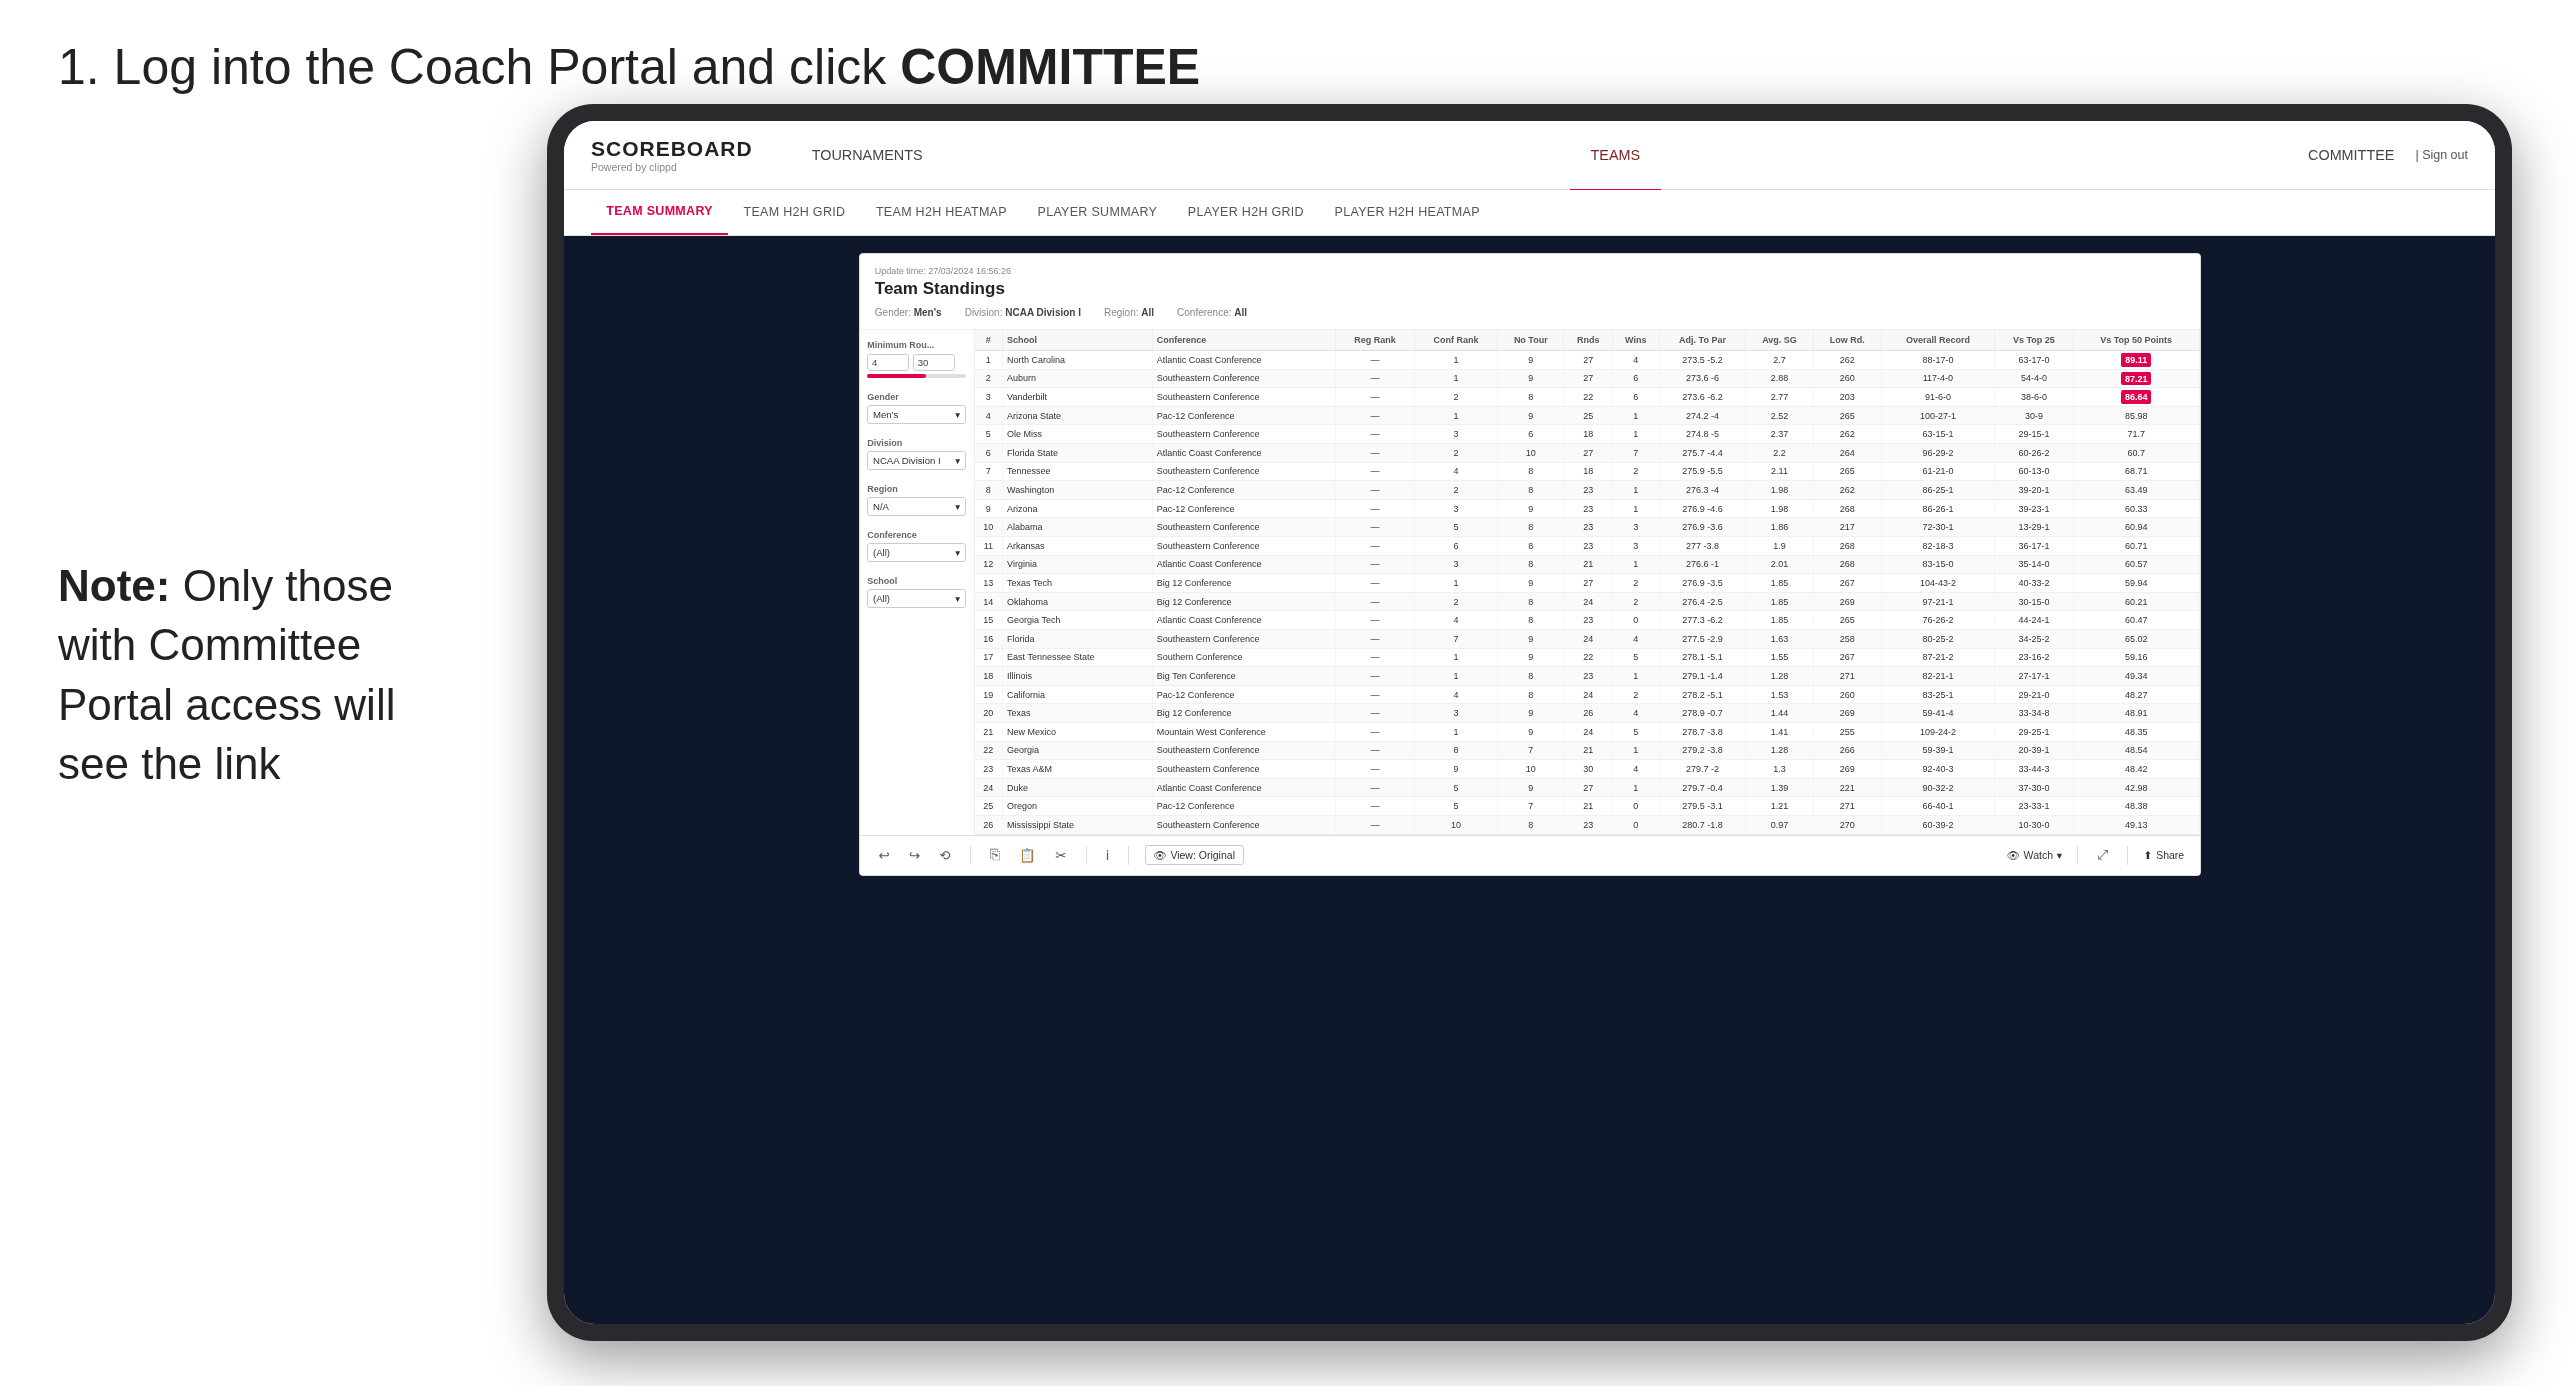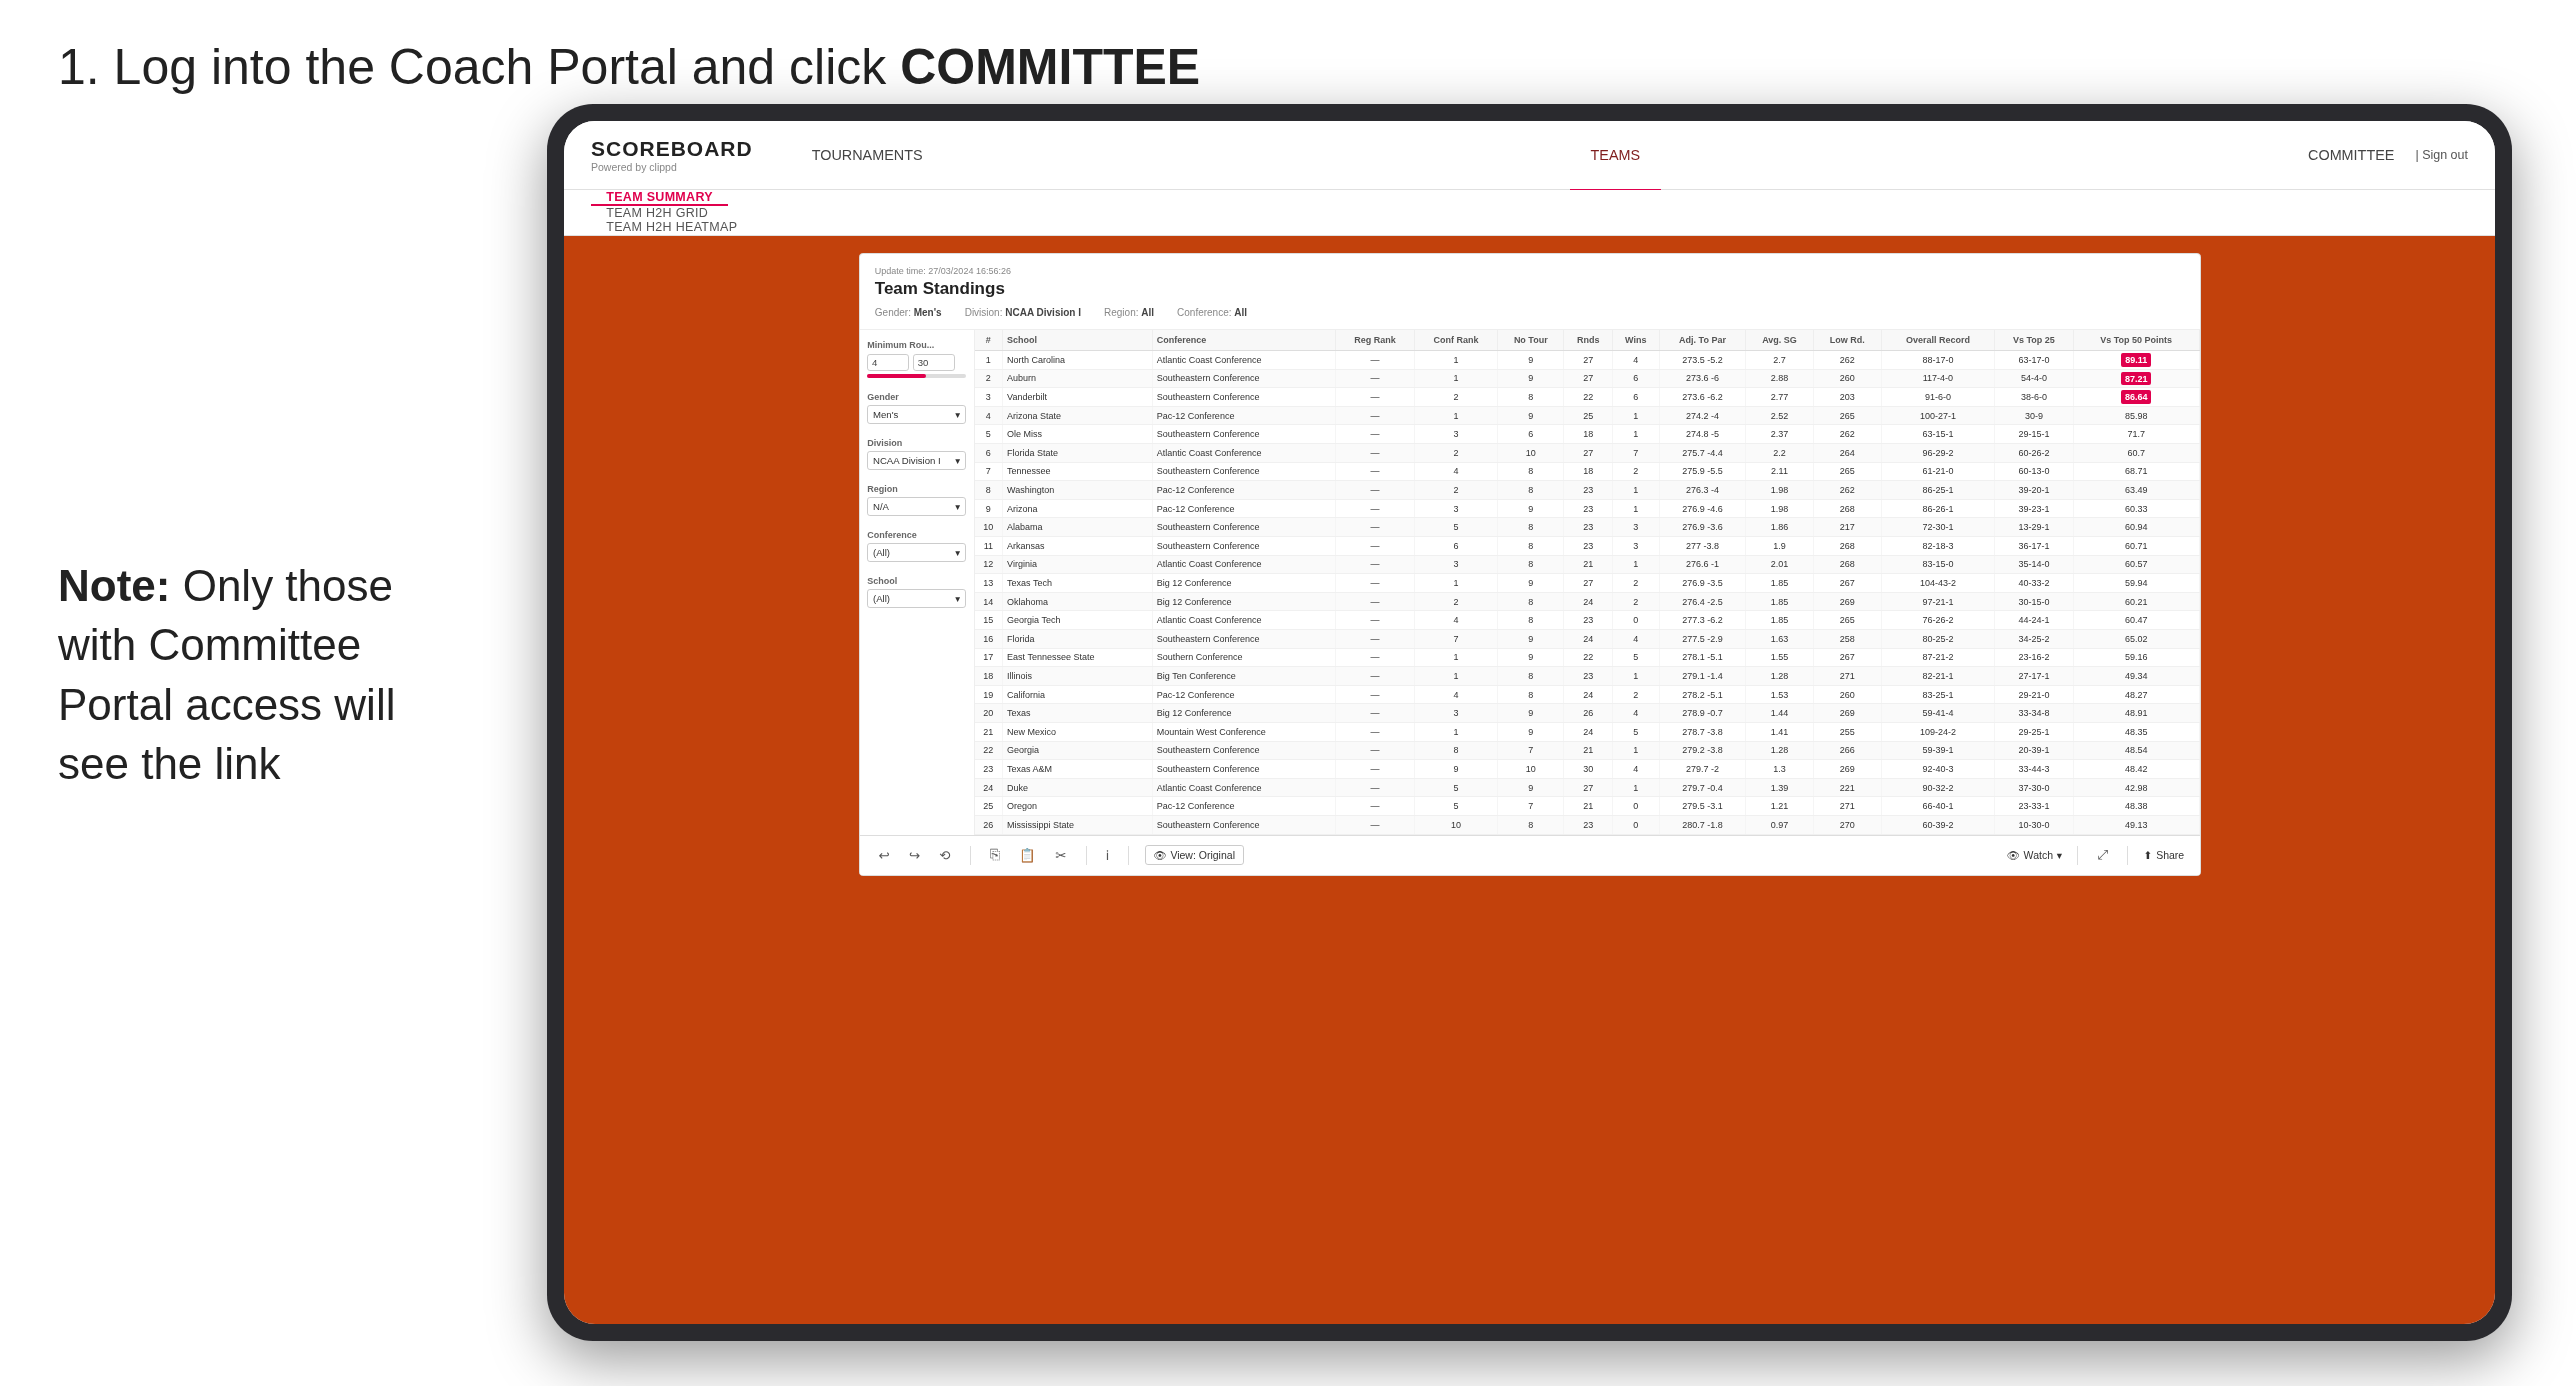--- a/index.html
+++ b/index.html
@@ -129,26 +129,25 @@
       margin-left: auto;
       font-size: 12.5px;
       color: #555;
       cursor: pointer;
     }
 
     
     .sub-nav {
       background: #ffffff;
       display: flex;
-      align-items: flex-start;
+      align-items: flex-end;
       padding: 0 27px;
       height: 46px;
       border-bottom: 1.9px solid #e0e0e0;
       flex-shrink: 0;
-      flex-direction: column;
     }
 
     .sub-nav-link {
       font-size: 12.5px;
       color: #555;
       padding: 0 15.3px;
       height: 46px;
       display: flex;
       align-items: center;
       cursor: pointer;
@@ -158,21 +157,21 @@
 
     .sub-nav-link.active {
       color: #e0004d;
       border-bottom: 2.9px solid #e0004d;
       font-weight: 700;
     }
 
     
     .main-content {
       flex: 1;
-      background: #c2410c;
+      background: #0f172a;
       overflow: hidden;
       display: flex;
       flex-direction: column;
       align-items: center;
       padding: 17px 23px;
     }
 
     
     .table-container {
       background: #ffffff;

